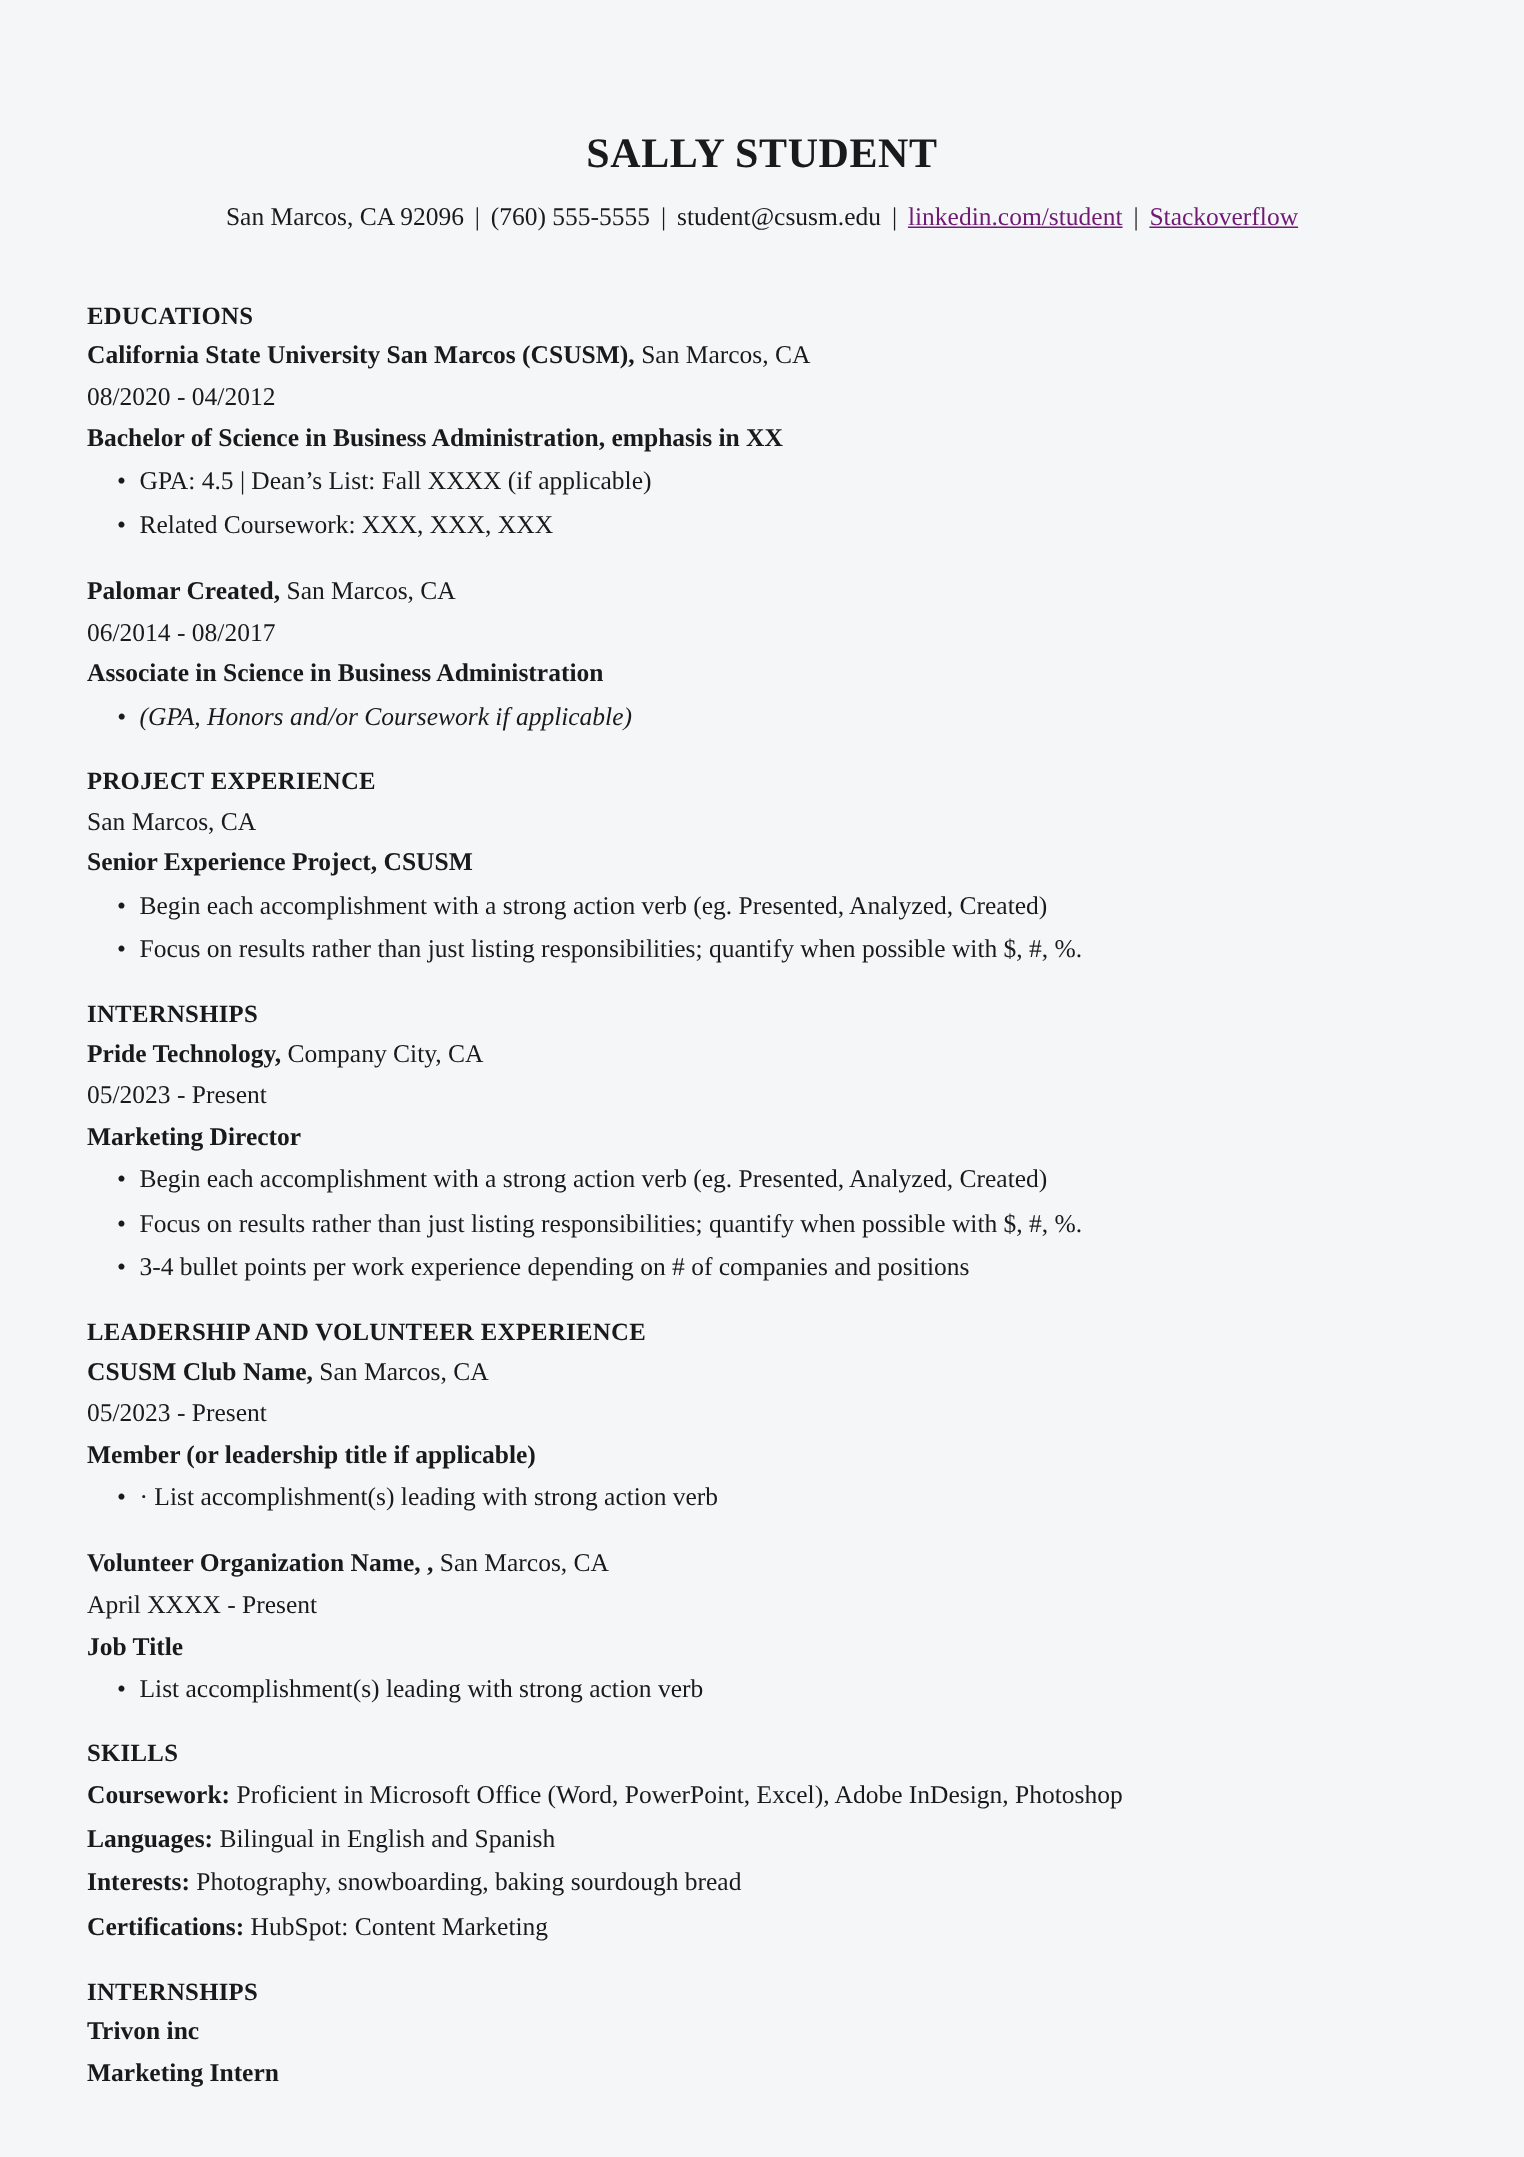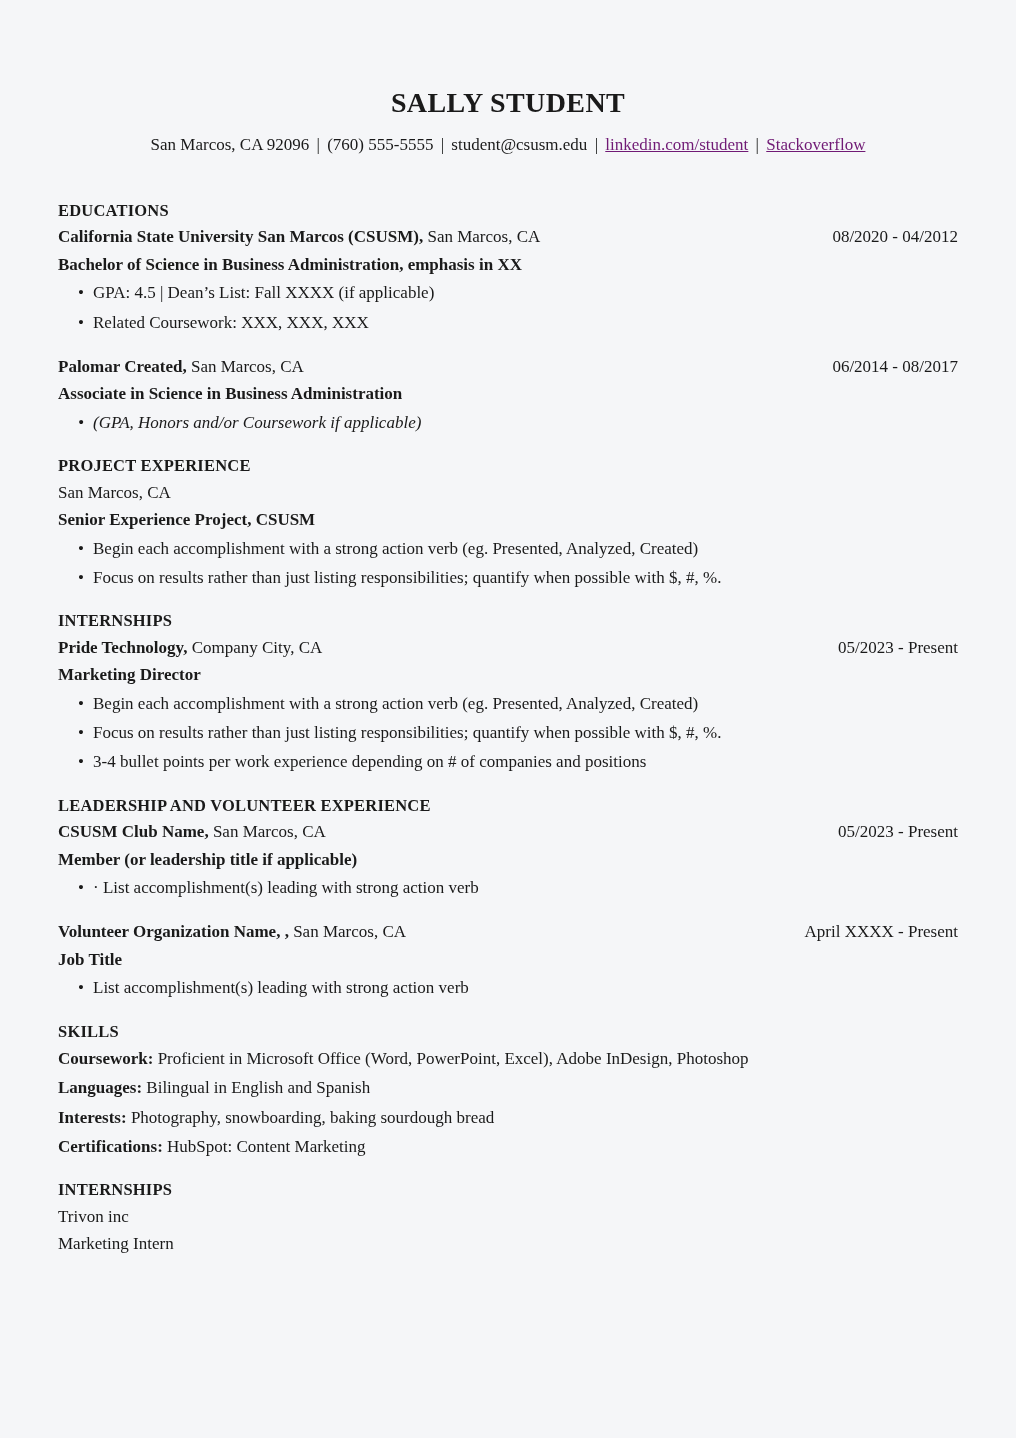--- a/index.html
+++ b/index.html
@@ -61,20 +61,21 @@
     margin: 0;
   }
   .entry {
     margin: 0;
   }
   .row {
     display: flex;
     align-items: baseline;
     justify-content: space-between;
     line-height: 1.62;
+    flex-direction: column;
   }
   .row .left {
     font-size: 17px;
   }
   .row .right {
     font-size: 17px;
     white-space: nowrap;
     text-align: right;
   }
   .org {
@@ -123,21 +124,21 @@
     line-height: 1.72;
   }
   .skill-line .k {
     font-weight: bold;
   }
   .skill-line .v {
     font-weight: normal;
   }
   .intern-line {
     font-size: 17px;
-    font-weight: normal;
+    font-weight: bold;
     line-height: 1.62;
   }
 </style>
 </head>
 <body>
 
 <div class="page">
 
   <div class="doc-header">
     <div class="cand-name">SALLY STUDENT</div>

